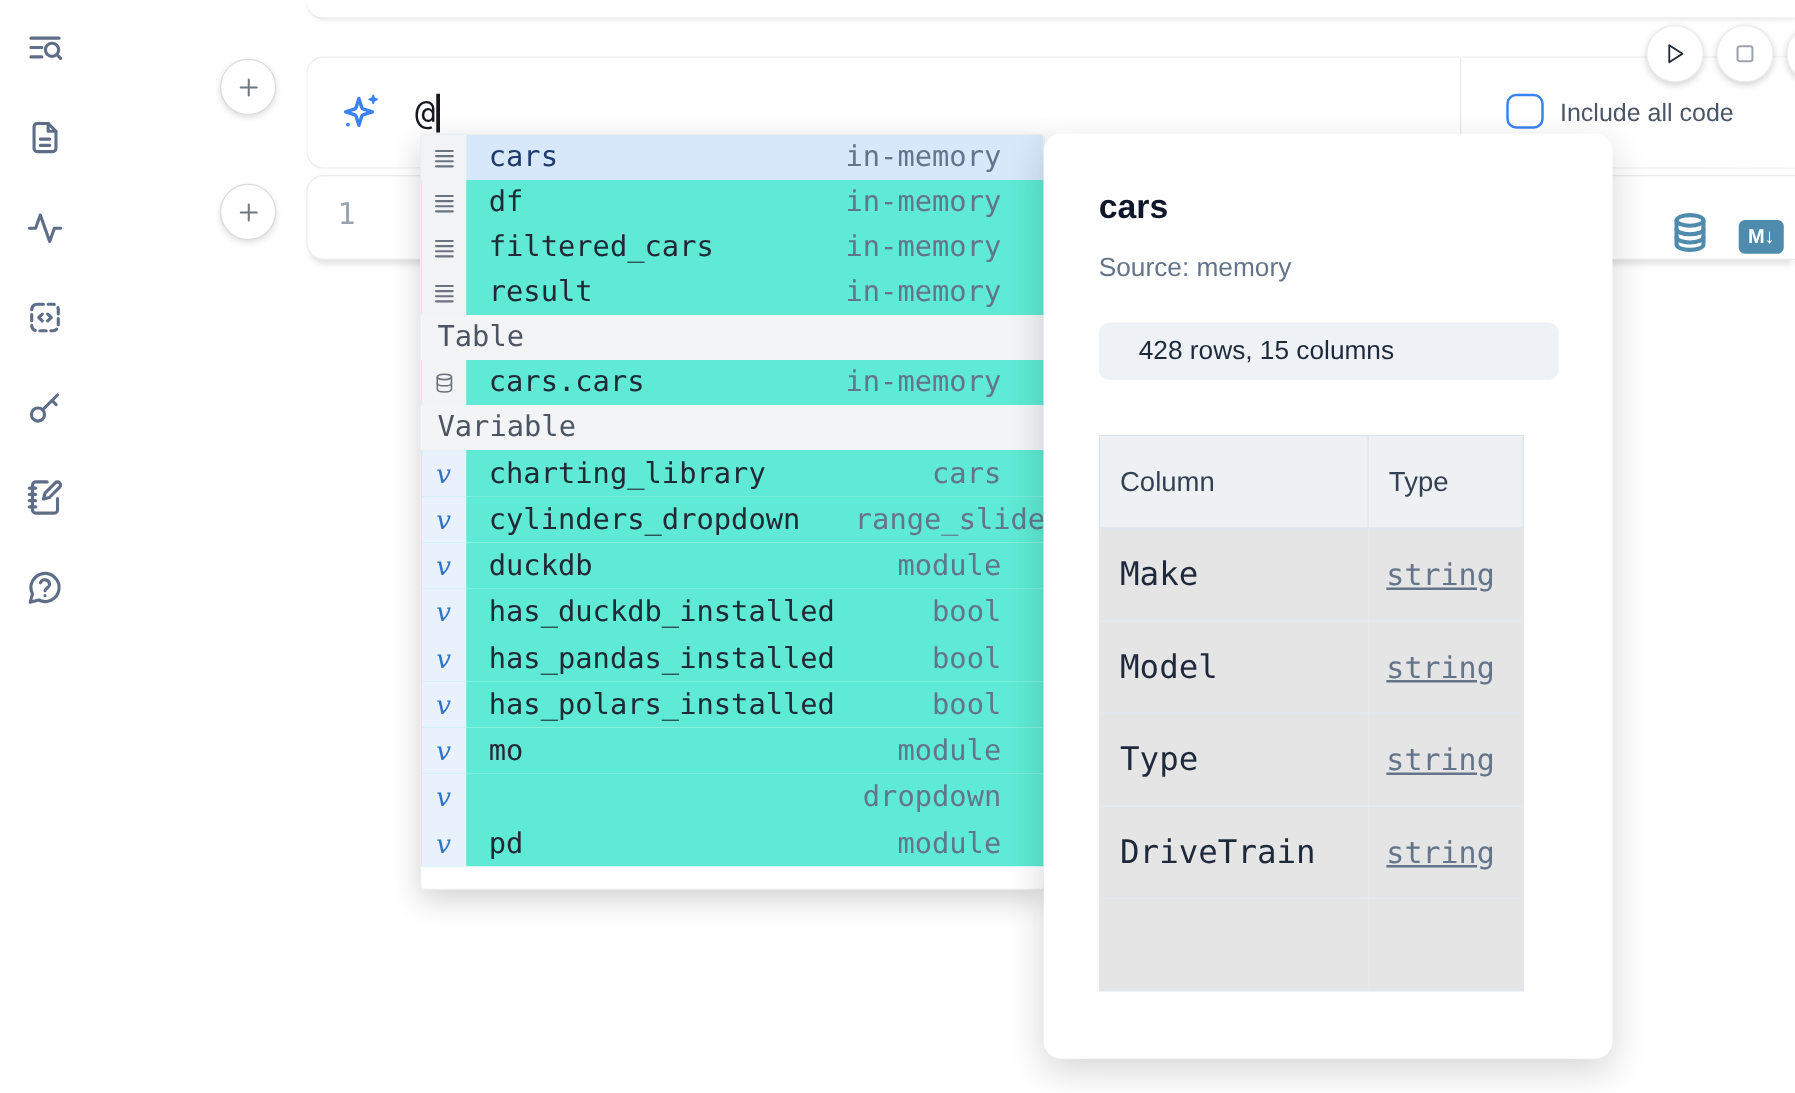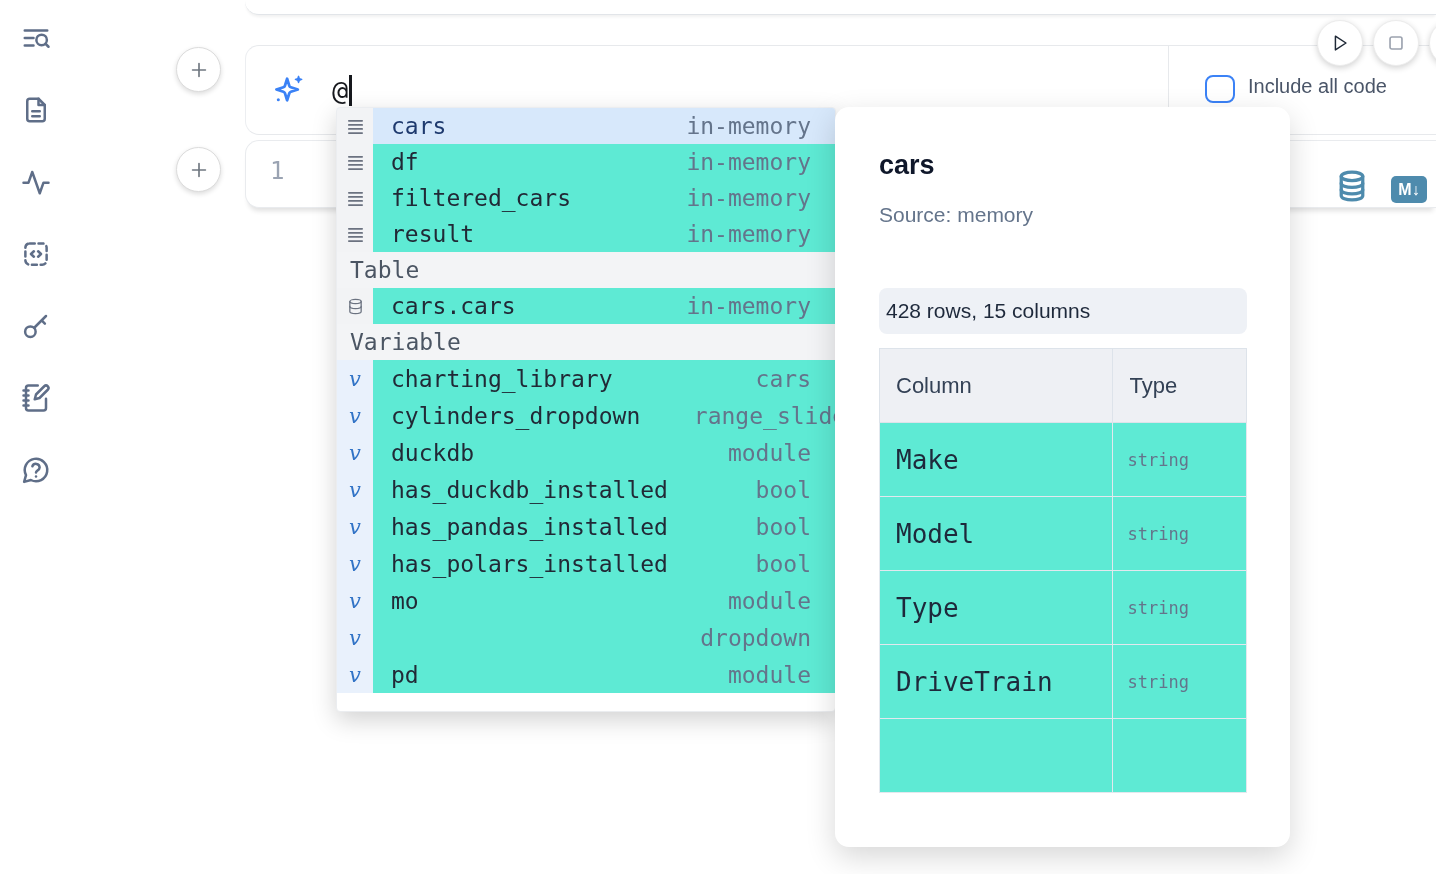--- a/index.html
+++ b/index.html
@@ -24,21 +24,21 @@
   .add-1 { top:47px; } .add-2 { top:147px; }
 
   .ai-cell { position:absolute; left:245px; top:45px; width:1191px; height:90px; background:#fff;
              border-top:1px solid #e7e9ec; border-bottom:1px solid #e7e9ec; border-left:1px solid #eceef1;
              border-top-left-radius:14px; border-bottom-left-radius:14px; }
   .sparkle { position:absolute; left:26px; top:27px; }
   .ai-input { position:absolute; left:86px; top:0; height:88px; display:flex; align-items:center;
               font-family:"DejaVu Sans Mono", monospace; font-size:27px; color:#16181d; }
   .caret { display:inline-block; width:3px; height:31px; background:#16181d; margin-left:1px; }
   .ai-divider { position:absolute; left:922px; top:0; width:1px; height:100%; background:#e7e9ec; }
-  .include { position:absolute; left:959px; top:29px; display:flex; align-items:flex-start; gap:13px; }
+  .include { position:absolute; left:959px; top:29px; display:flex; align-items:flex-end; gap:13px; }
   .checkbox { width:30px; height:28px; border:2px solid #3b82f6; border-radius:8px; background:#fff; cursor:pointer; }
   .include-label { font-size:20px; color:#4a5568; }
 
   .circle-btn { position:absolute; top:20px; width:46px; height:46px; border-radius:50%;
                 background:#fff; border:1px solid #ececec; box-shadow:0 2px 6px rgba(0,0,0,0.18);
                 display:flex; align-items:center; justify-content:center; z-index:3; cursor:pointer; }
   .run-btn { left:1317px; } .stop-btn { left:1373px; } .extra-btn { left:1429px; }
   .circle-btn svg { fill:none; stroke-linecap:round; stroke-linejoin:round; }
 
   .code-cell { position:absolute; left:245px; top:140px; width:1191px; height:68px; background:#fff;
@@ -63,39 +63,39 @@
                 font-family:"DejaVu Sans Mono", monospace; font-size:23px; }
   .c-hdr { height:36px; background:#f3f4f6; color:#4b5563; display:flex; align-items:center; padding-left:13px; }
   .c-row { height:36px; display:flex; align-items:center; background:#5eead4; cursor:pointer; }
   .c-row.var { height:37px; }
   .c-row.sel { background:#d7e8fb; }
   .strip { width:36px; height:100%; display:flex; align-items:center; justify-content:center; flex:none; }
   .strip.g { background:#f2f3f5; } .strip.b { background:#e9f1fc; }
   .strip svg { stroke:#6b7280; fill:none; stroke-width:1.8; stroke-linecap:round; }
   .nm { padding-left:18px; color:#212936; white-space:pre; }
   .sel .nm { color:#1e3a6e; }
-  .tp { margin-left:auto; padding-right:24px; color:#64748b; white-space:pre; }
+  .tp { margin-left:auto; padding-right:34px; color:#64748b; white-space:pre; }
   .tp.overflow { margin-right:-49px; }
   .v-ic { font-family:"DejaVu Serif", serif; font-style:italic; color:#3173c6; font-size:21px; }
 
   
   .panel { position:absolute; left:835px; top:107px; width:455px; height:740px; background:#fff;
            border-radius:14px; box-shadow:0 10px 30px rgba(0,0,0,0.16); z-index:20; }
   .p-title { position:absolute; left:44px; top:43px; font-size:27px; font-weight:bold; color:#0f172a; }
   .p-src { position:absolute; left:44px; top:96px; font-size:21px; color:#64748b; }
   .p-shape { position:absolute; left:44px; top:151px; width:368px; height:46px; background:#eef1f6;
-             border-radius:8px; display:flex; align-items:center; padding-left:7px; font-size:21px; color:#1e293b;margin-top:30px; }
+             border-radius:8px; display:flex; align-items:center; padding-left:32px; font-size:21px; color:#1e293b; }
   .p-table { position:absolute; left:44px; top:241px; width:368px; height:464px; overflow:hidden; }
-  .p-table table { border-collapse:collapse; width:368px; }
+  .p-table table { border-collapse:collapse; width:340px; }
   .p-table th { width:234px; height:74px; background:#eef0f4; border:1px solid #dde3ea;
                 font-size:22px; font-weight:normal; color:#334155; text-align:left; padding-left:16px; }
   .p-table th.t2 { width:134px; }
-  .p-table td { height:74px; background:#5eead4; border:1px solid #e3e8ee; }
+  .p-table td { height:74px; background:#e5e5e5; border:1px solid #e3e8ee; }
   .cname { font-family:"DejaVu Sans Mono",monospace; font-size:26px; color:#1e293b; padding-left:16px; }
-  .ctype { font-family:"DejaVu Sans Mono",monospace; font-size:17px; color:#64748b; padding-left:14px; }
+  .ctype { font-family:"DejaVu Sans Mono",monospace; font-size:24px; color:#64748b; padding-left:14px;text-decoration:underline; }
 </style>
 </head>
 <body>
 
 <div class="screen">
 
   <nav class="sidebar">
     <div class="side-ic">
       <svg width="30" height="30" viewBox="0 0 24 24">
           <path d="M3 6h18M3 12h7M3 18h7"></path>

